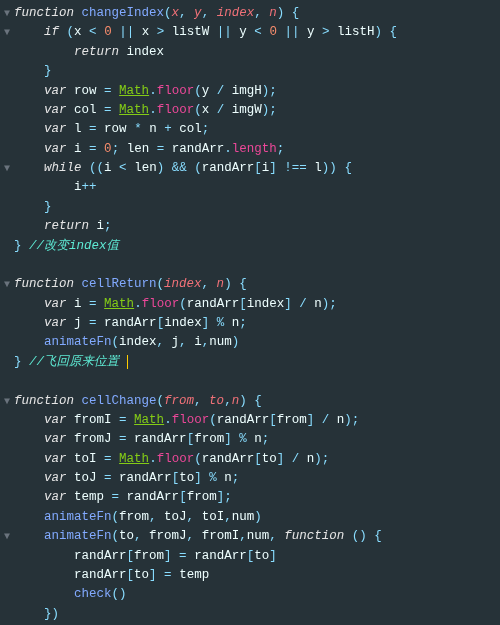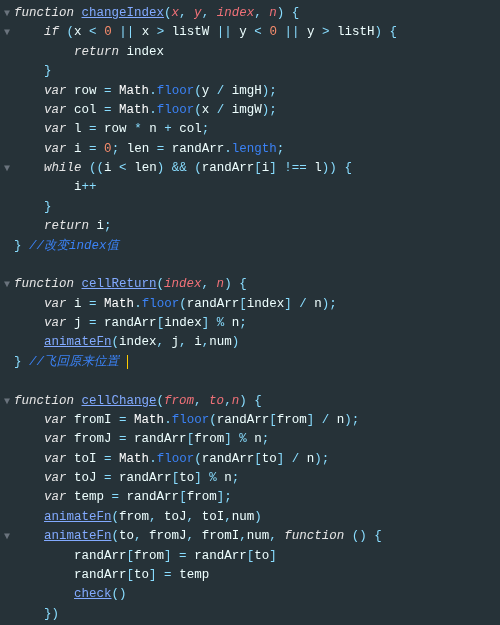--- a/index.html
+++ b/index.html
@@ -16,29 +16,29 @@
   }
   .editor {
     display: flex;
     padding: 4px 0 0 0;
   }
   .code {
     flex: 1;
     white-space: pre;
   }
   .kw   { color: #e5e5e5; font-style: italic; }
-  .fn   { color: #82aaff; text-decoration: underline; }
+  .fn   { color: #82aaff; }
   .id   { color: #eeffff; }
   .par  { color: #f07178; font-style: italic; }
   .op   { color: #89ddff; }
   .num  { color: #f78c6c; }
-  .mem  { color: #3b82f6; }
+  .mem  { color: #ec4899; }
   .pun  { color: #89ddff; }
-  .cmt  { color: #3b82f6; font-style: italic; }
-  .glo  { color: #ffffff; }
+  .cmt  { color: #5eead4; font-style: italic; }
+  .glo  { color: #84cc16; text-decoration: underline; }
   .cursor { border-right: 1px solid #ffcc00; }
   .row { display:flex; }
   .gut { width:14px; text-align:center; color:#6a737d; font-size:10px; line-height:19.3px;}
   .ln  { flex:1; }
 </style>
 </head>
 <body>
 
 <div class="editor">
   <div class="code" id="code-body"><div class="row"><div class="gut">▼</div><div class="ln"><span class="kw">function</span> <span class="fn">changeIndex</span><span class="pun">(</span><span class="par">x</span><span class="pun">,</span> <span class="par">y</span><span class="pun">,</span> <span class="par">index</span><span class="pun">,</span> <span class="par">n</span><span class="pun">)</span> <span class="pun">{</span></div></div><div class="row"><div class="gut">▼</div><div class="ln">    <span class="kw">if</span> <span class="pun">(</span><span class="id">x</span> <span class="op">&lt;</span> <span class="num">0</span> <span class="op">||</span> <span class="id">x</span> <span class="op">&gt;</span> <span class="id">listW</span> <span class="op">||</span> <span class="id">y</span> <span class="op">&lt;</span> <span class="num">0</span> <span class="op">||</span> <span class="id">y</span> <span class="op">&gt;</span> <span class="id">listH</span><span class="pun">)</span> <span class="pun">{</span></div></div><div class="row"><div class="gut"></div><div class="ln">        <span class="kw">return</span> <span class="id">index</span></div></div><div class="row"><div class="gut"></div><div class="ln">    <span class="pun">}</span></div></div><div class="row"><div class="gut"></div><div class="ln">    <span class="kw">var</span> <span class="id">row</span> <span class="op">=</span> <span class="glo">Math</span><span class="pun">.</span><span class="mem">floor</span><span class="pun">(</span><span class="id">y</span> <span class="op">/</span> <span class="id">imgH</span><span class="pun">);</span></div></div><div class="row"><div class="gut"></div><div class="ln">    <span class="kw">var</span> <span class="id">col</span> <span class="op">=</span> <span class="glo">Math</span><span class="pun">.</span><span class="mem">floor</span><span class="pun">(</span><span class="id">x</span> <span class="op">/</span> <span class="id">imgW</span><span class="pun">);</span></div></div><div class="row"><div class="gut"></div><div class="ln">    <span class="kw">var</span> <span class="id">l</span> <span class="op">=</span> <span class="id">row</span> <span class="op">*</span> <span class="id">n</span> <span class="op">+</span> <span class="id">col</span><span class="pun">;</span></div></div><div class="row"><div class="gut"></div><div class="ln">    <span class="kw">var</span> <span class="id">i</span> <span class="op">=</span> <span class="num">0</span><span class="pun">;</span> <span class="id">len</span> <span class="op">=</span> <span class="id">randArr</span><span class="pun">.</span><span class="mem">length</span><span class="pun">;</span></div></div><div class="row"><div class="gut">▼</div><div class="ln">    <span class="kw">while</span> <span class="pun">((</span><span class="id">i</span> <span class="op">&lt;</span> <span class="id">len</span><span class="pun">)</span> <span class="op">&amp;&amp;</span> <span class="pun">(</span><span class="id">randArr</span><span class="pun">[</span><span class="id">i</span><span class="pun">]</span> <span class="op">!==</span> <span class="id">l</span><span class="pun">))</span> <span class="pun">{</span></div></div><div class="row"><div class="gut"></div><div class="ln">        <span class="id">i</span><span class="op">++</span></div></div><div class="row"><div class="gut"></div><div class="ln">    <span class="pun">}</span></div></div><div class="row"><div class="gut"></div><div class="ln">    <span class="kw">return</span> <span class="id">i</span><span class="pun">;</span></div></div><div class="row"><div class="gut"></div><div class="ln"><span class="pun">}</span> <span class="cmt">//改变index值</span></div></div><div class="row"><div class="gut"></div><div class="ln"> </div></div><div class="row"><div class="gut">▼</div><div class="ln"><span class="kw">function</span> <span class="fn">cellReturn</span><span class="pun">(</span><span class="par">index</span><span class="pun">,</span> <span class="par">n</span><span class="pun">)</span> <span class="pun">{</span></div></div><div class="row"><div class="gut"></div><div class="ln">    <span class="kw">var</span> <span class="id">i</span> <span class="op">=</span> <span class="glo">Math</span><span class="pun">.</span><span class="mem">floor</span><span class="pun">(</span><span class="id">randArr</span><span class="pun">[</span><span class="id">index</span><span class="pun">]</span> <span class="op">/</span> <span class="id">n</span><span class="pun">);</span></div></div><div class="row"><div class="gut"></div><div class="ln">    <span class="kw">var</span> <span class="id">j</span> <span class="op">=</span> <span class="id">randArr</span><span class="pun">[</span><span class="id">index</span><span class="pun">]</span> <span class="op">%</span> <span class="id">n</span><span class="pun">;</span></div></div><div class="row"><div class="gut"></div><div class="ln">    <span class="fn">animateFn</span><span class="pun">(</span><span class="id">index</span><span class="pun">,</span> <span class="id">j</span><span class="pun">,</span> <span class="id">i</span><span class="pun">,</span><span class="id">num</span><span class="pun">)</span></div></div><div class="row"><div class="gut"></div><div class="ln"><span class="pun">}</span> <span class="cmt">//飞回原来位置<span class="cursor"> </span></span></div></div><div class="row"><div class="gut"></div><div class="ln"> </div></div><div class="row"><div class="gut">▼</div><div class="ln"><span class="kw">function</span> <span class="fn">cellChange</span><span class="pun">(</span><span class="par">from</span><span class="pun">,</span> <span class="par">to</span><span class="pun">,</span><span class="par">n</span><span class="pun">)</span> <span class="pun">{</span></div></div><div class="row"><div class="gut"></div><div class="ln">    <span class="kw">var</span> <span class="id">fromI</span> <span class="op">=</span> <span class="glo">Math</span><span class="pun">.</span><span class="mem">floor</span><span class="pun">(</span><span class="id">randArr</span><span class="pun">[</span><span class="id">from</span><span class="pun">]</span> <span class="op">/</span> <span class="id">n</span><span class="pun">);</span></div></div><div class="row"><div class="gut"></div><div class="ln">    <span class="kw">var</span> <span class="id">fromJ</span> <span class="op">=</span> <span class="id">randArr</span><span class="pun">[</span><span class="id">from</span><span class="pun">]</span> <span class="op">%</span> <span class="id">n</span><span class="pun">;</span></div></div><div class="row"><div class="gut"></div><div class="ln">    <span class="kw">var</span> <span class="id">toI</span> <span class="op">=</span> <span class="glo">Math</span><span class="pun">.</span><span class="mem">floor</span><span class="pun">(</span><span class="id">randArr</span><span class="pun">[</span><span class="id">to</span><span class="pun">]</span> <span class="op">/</span> <span class="id">n</span><span class="pun">);</span></div></div><div class="row"><div class="gut"></div><div class="ln">    <span class="kw">var</span> <span class="id">toJ</span> <span class="op">=</span> <span class="id">randArr</span><span class="pun">[</span><span class="id">to</span><span class="pun">]</span> <span class="op">%</span> <span class="id">n</span><span class="pun">;</span></div></div><div class="row"><div class="gut"></div><div class="ln">    <span class="kw">var</span> <span class="id">temp</span> <span class="op">=</span> <span class="id">randArr</span><span class="pun">[</span><span class="id">from</span><span class="pun">];</span></div></div><div class="row"><div class="gut"></div><div class="ln">    <span class="fn">animateFn</span><span class="pun">(</span><span class="id">from</span><span class="pun">,</span> <span class="id">toJ</span><span class="pun">,</span> <span class="id">toI</span><span class="pun">,</span><span class="id">num</span><span class="pun">)</span></div></div><div class="row"><div class="gut">▼</div><div class="ln">    <span class="fn">animateFn</span><span class="pun">(</span><span class="id">to</span><span class="pun">,</span> <span class="id">fromJ</span><span class="pun">,</span> <span class="id">fromI</span><span class="pun">,</span><span class="id">num</span><span class="pun">,</span> <span class="kw">function</span> <span class="pun">()</span> <span class="pun">{</span></div></div><div class="row"><div class="gut"></div><div class="ln">        <span class="id">randArr</span><span class="pun">[</span><span class="id">from</span><span class="pun">]</span> <span class="op">=</span> <span class="id">randArr</span><span class="pun">[</span><span class="id">to</span><span class="pun">]</span></div></div><div class="row"><div class="gut"></div><div class="ln">        <span class="id">randArr</span><span class="pun">[</span><span class="id">to</span><span class="pun">]</span> <span class="op">=</span> <span class="id">temp</span></div></div><div class="row"><div class="gut"></div><div class="ln">        <span class="fn">check</span><span class="pun">()</span></div></div><div class="row"><div class="gut"></div><div class="ln">    <span class="pun">})</span></div></div><div class="row"><div class="gut"></div><div class="ln"> </div></div></div>

